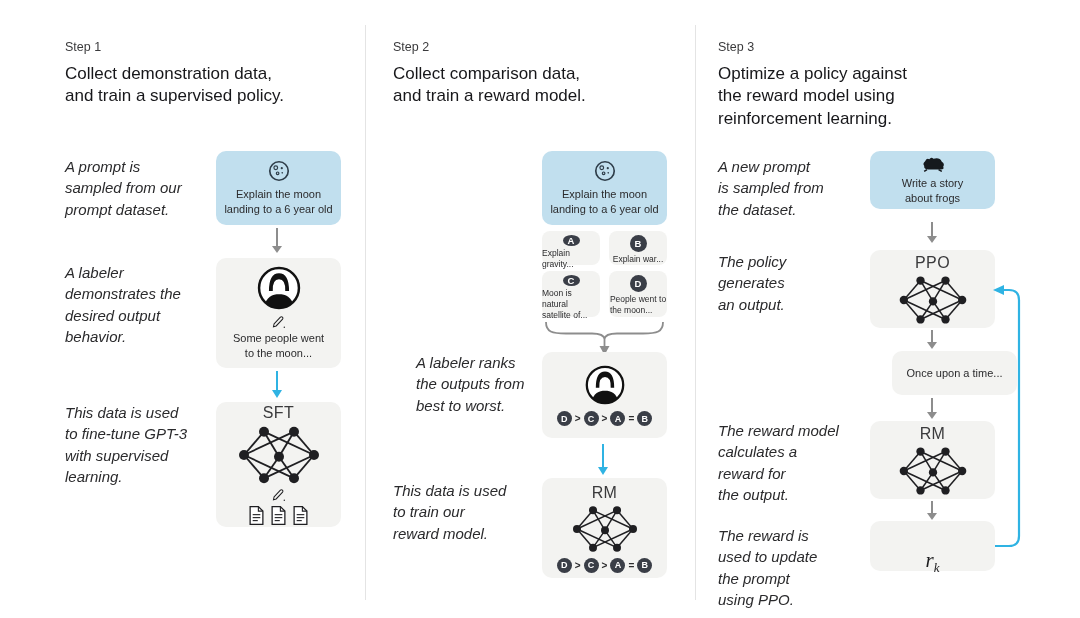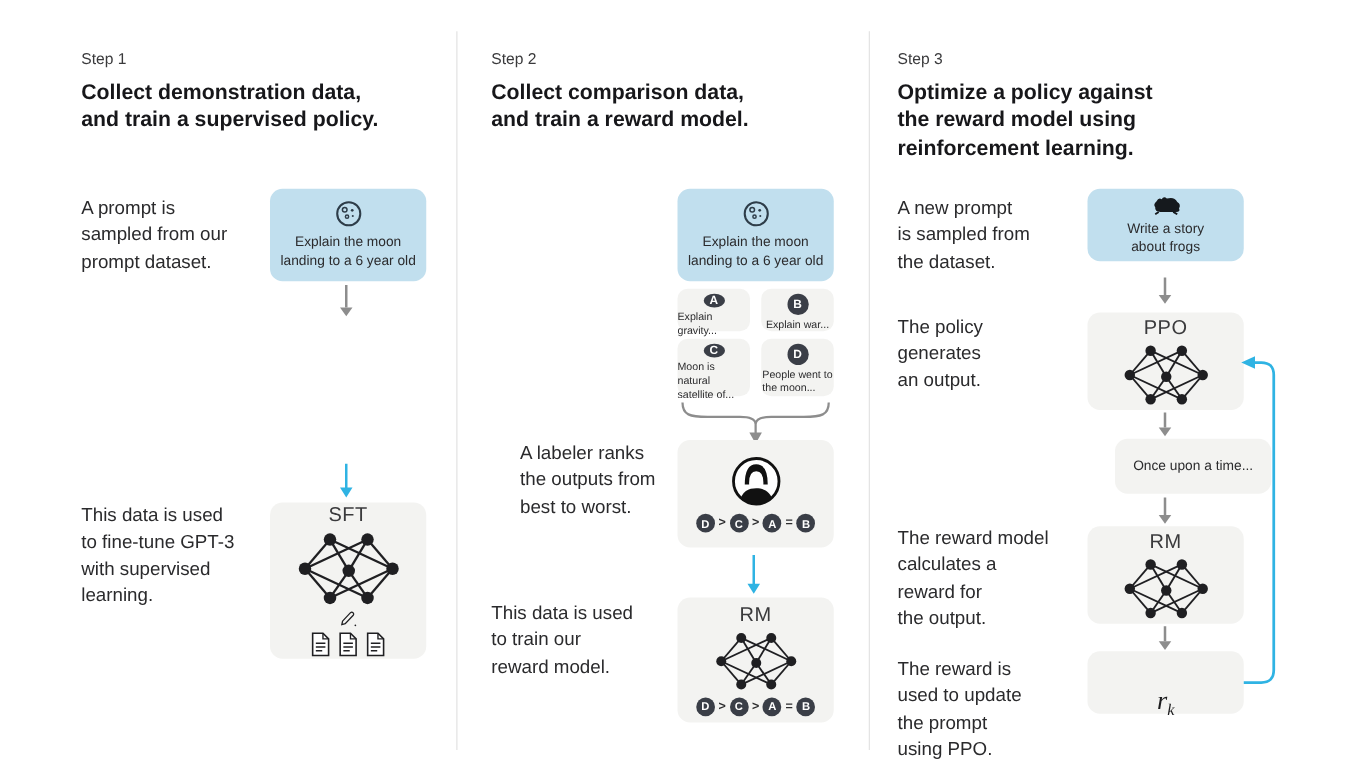--- a/index.html
+++ b/index.html
@@ -1,21 +1,21 @@
 <!DOCTYPE html>
 <html><head>
 <meta charset="utf-8">
 <style>
   html,body{margin:0;padding:0;background:#fff;}
   .canvas{position:relative;width:1080px;height:618px;background:#ffffff;overflow:hidden;
           font-family:"Liberation Sans",sans-serif;}
   .divider{position:absolute;top:25px;height:575px;width:1px;background:#e4e4e4;}
   .step-label{position:absolute;font-size:12.5px;color:#3a3a3c;}
-  .step-title{position:absolute;font-size:17px;font-weight:700;line-height:1.32;color:#17171a;white-space:pre-line;}
-  .caption{position:absolute;font-size:15px;line-height:1.42;color:#2a2a2c;white-space:pre-line;}
+  .step-title{position:absolute;font-size:17px;font-weight:400;line-height:1.32;color:#17171a;white-space:pre-line;}
+  .caption{position:absolute;font-size:15px;line-height:1.42;color:#2a2a2c;white-space:pre-line;font-style:italic;}
   .box{position:absolute;border-radius:10px;display:flex;flex-direction:column;align-items:center;justify-content:center;text-align:center;}
   .blue{background:#c1dfee;}
   .gray{background:#f3f3f1;}
   .box-text{font-size:11px;line-height:1.35;color:#2b2b2d;white-space:pre-line;margin-top:4px;}
   .model-label{font-size:16px;color:#3a3a3c;letter-spacing:.4px;margin-bottom:3px;}
   .card{position:absolute;background:#f3f3f1;border-radius:8px;display:flex;flex-direction:column;align-items:center;padding-top:4px;box-sizing:border-box;}
   .card-chip{width:17px;height:17px;border-radius:50%;background:#3a3e47;color:#fff;font-size:9.5px;font-weight:700;display:flex;align-items:center;justify-content:center;}
   .card-text{font-size:8.5px;line-height:1.3;color:#2b2b2d;white-space:pre-line;margin-top:2px;}
   .ranking{display:flex;align-items:center;justify-content:center;gap:2px;margin-top:5px;}
   .chip{width:15px;height:15px;border-radius:50%;background:#3a3e47;color:#fff;font-size:9px;font-weight:700;display:flex;align-items:center;justify-content:center;flex:none;}
@@ -101,35 +101,49 @@
 <div class="canvas">
   <div class="divider" style="left:365px"></div>
   <div class="divider" style="left:695px"></div>
 
   <div class="step-label" style="left:65px;top:40px">Step 1</div>
   <div class="step-title" style="left:65px;top:63px;width:300px">Collect demonstration data,
 and train a supervised policy.</div>
   <div class="caption" style="left:65px;top:156px">A prompt is
 sampled from our
 prompt dataset.</div>
+  <div class="caption" style="left:65px;top:262px">A labeler
+demonstrates the
+desired output
+behavior.</div>
   <div class="caption" style="left:65px;top:402px">This data is used
 to fine-tune GPT-3
 with supervised
 learning.</div>
 
   <div class="box blue" style="left:216px;top:151px;width:125px;height:74px">
     <svg class="icon" width="24" height="24">
         <use href="#moon"></use>
       </svg>
     <div class="box-text">Explain the moon
 landing to a 6 year old</div>
   </div>
 
   <div class="arr agray" style="left:276px;top:228px;height:18px"></div>
 
+  <div class="box gray" style="left:216px;top:258px;width:125px;height:110px">
+    <svg class="icon" width="46" height="46">
+        <use href="#avatar"></use>
+      </svg>
+    <svg class="icon" width="15" height="15" style="margin-top:3px">
+        <use href="#pencil"></use>
+      </svg>
+    <div class="box-text" style="margin-top:2px">Some people went
+to the moon...</div>
+  </div>
 
   <div class="arr ablue" style="left:276px;top:371px;height:20px"></div>
 
   <div class="box gray" style="left:216px;top:402px;width:125px;height:125px">
     <div class="model-label">SFT</div>
     <svg class="icon" width="86" height="60">
         <use href="#net"></use>
       </svg>
     <svg class="icon" width="15" height="15" style="margin-top:2px">
         <use href="#pencil"></use>

